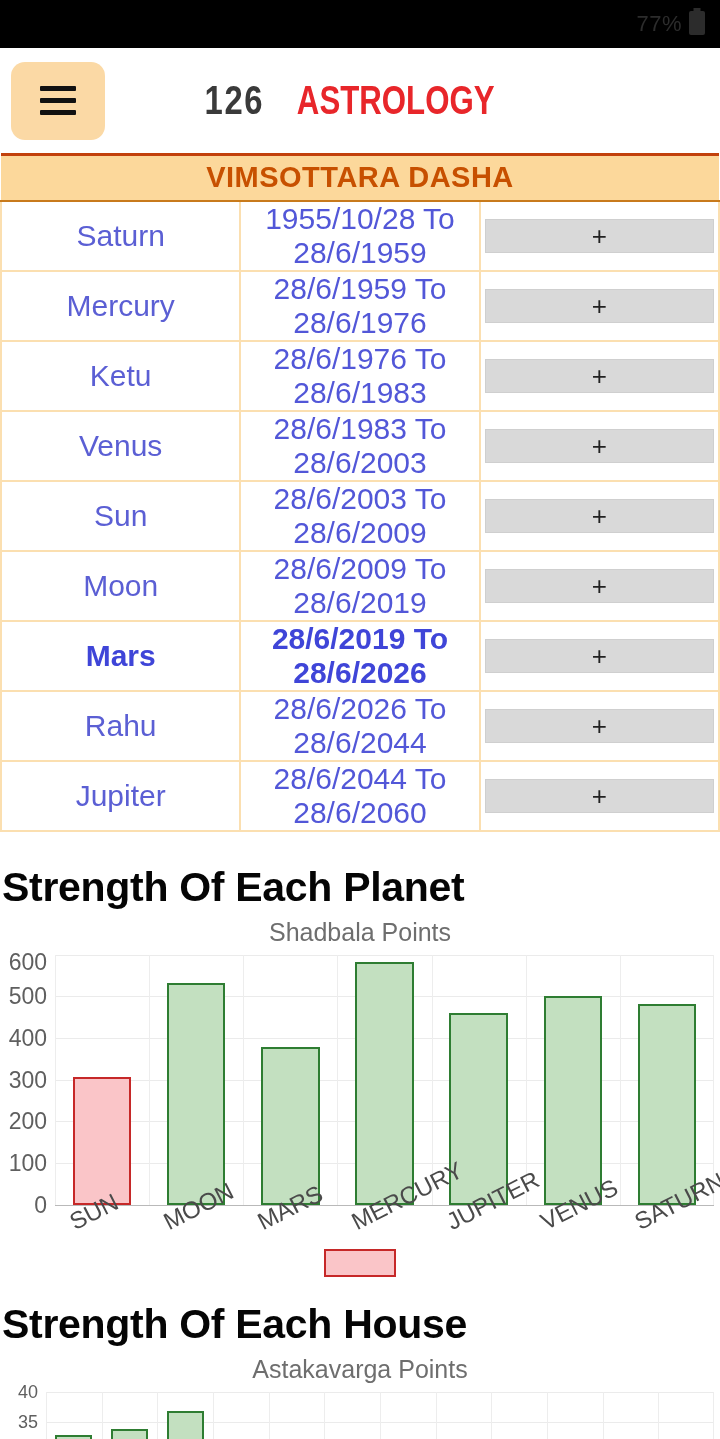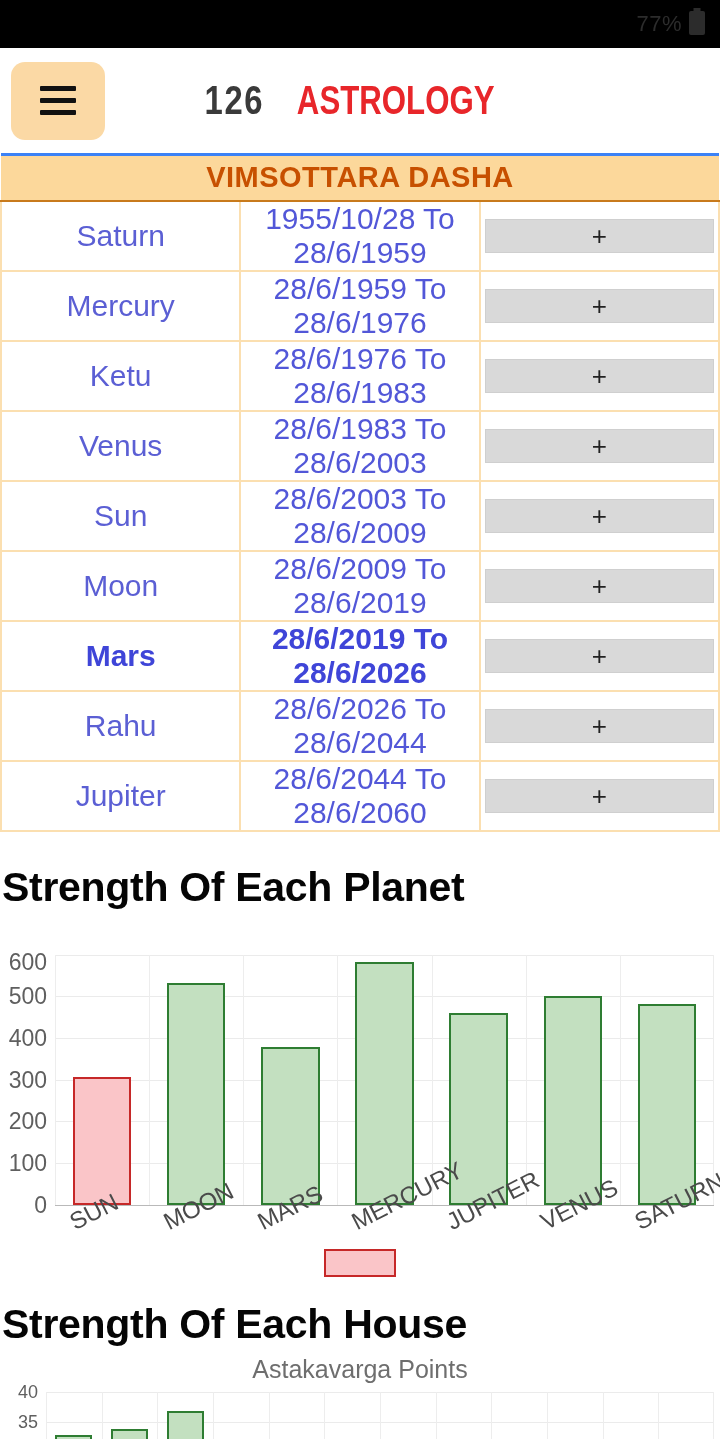--- a/index.html
+++ b/index.html
@@ -61,21 +61,21 @@
     color: #e8262a;
     font-family: "Liberation Sans Narrow", "Liberation Sans", sans-serif;
     transform: scaleX(0.78); display: inline-block;
     letter-spacing: 0px; margin-left: -2px;
   }
 
   
   .dasha-table {
     width: 720px;
     border-collapse: collapse;
-    border-top: 3px solid #3b82f6;
+    border-top: 3px solid #c2410c;
     table-layout: fixed;
   }
   .dasha-head-cell {
     background: #fcd89b;
     color: #c75000;
     font-size: 29px; font-weight: bold;
     text-align: center;
     height: 46px;
     letter-spacing: 0.5px;
     border-bottom: 2px solid #c87a1c;
@@ -286,20 +286,21 @@
     </tbody>
 </table>
 
 <div id="planet-title-wrap">
   <h2 class="section-title">Strength Of Each Planet</h2>
 </div>
 
 <div class="chart-block" id="chart-planet">
   <div class="legend">
     <span class="legend-swatch bar red"></span>
+    <span class="legend-label">Shadbala Points</span>
   </div>
   <div class="plot-wrap">
     <div class="plot-area" id="planet-plot">
         <div class="gridline zero" style="top: 250px;"></div>
         <div class="gridline" style="top: 208.333px;"></div>
         <div class="gridline" style="top: 166.667px;"></div>
         <div class="gridline" style="top: 125px;"></div>
         <div class="gridline" style="top: 83.3333px;"></div>
         <div class="gridline" style="top: 41.6667px;"></div>
         <div class="gridline" style="top: 0px;"></div>

